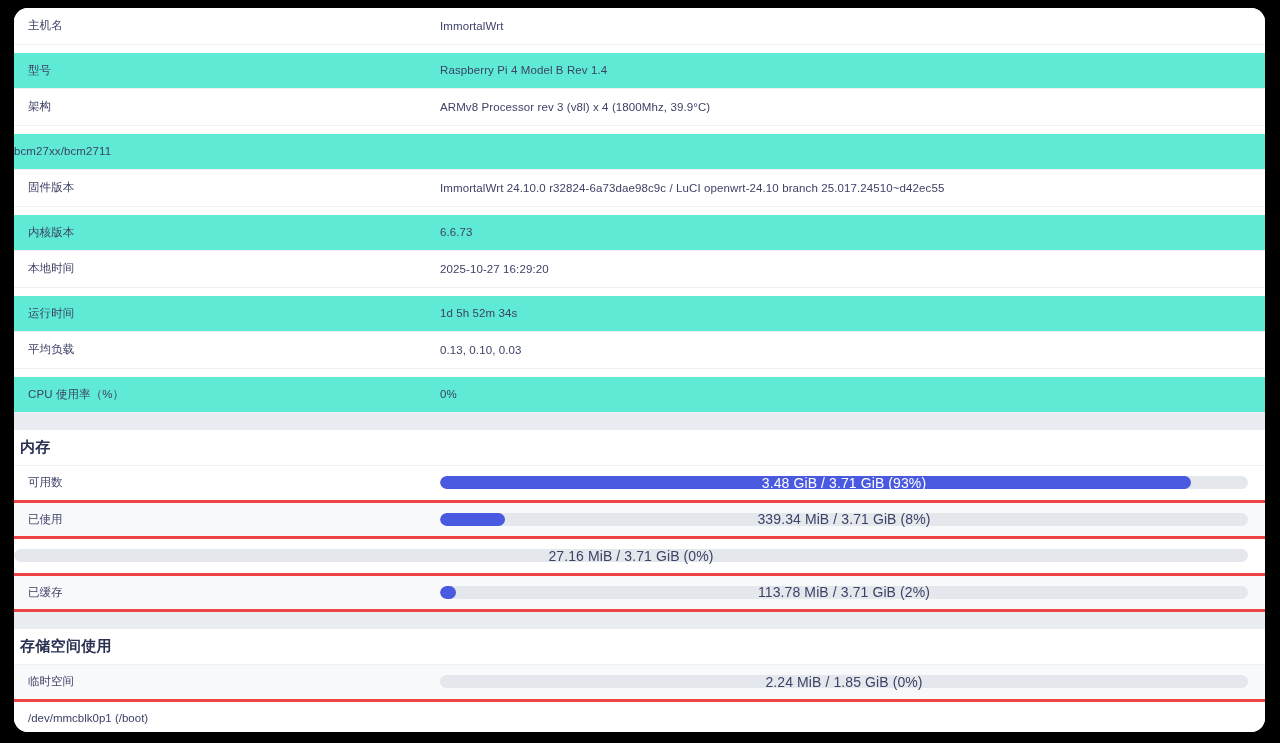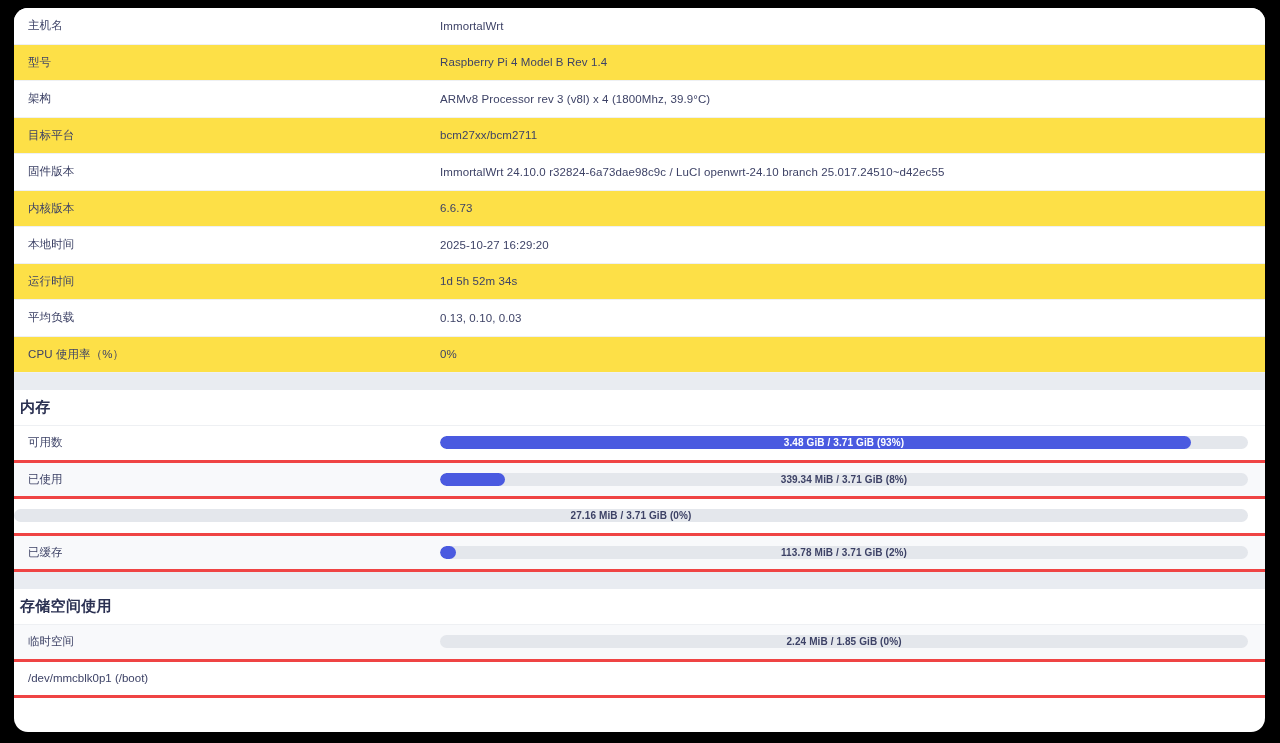--- a/index.html
+++ b/index.html
@@ -30,21 +30,21 @@
 
   .row {
     display: flex;
     align-items: center;
     width: 100%;
     height: 36.5px;
     border-bottom: 1px solid #eef0f3;
     background: #ffffff;
     padding: 0 14px 0 0;
   }
-  .row.alt { background: #fde047; }
+  .row.alt { background: #5eead4; margin-top: 8px; }
 
   .row .label {
     flex: 0 0 426px;
     padding-left: 14px;
     font-size: 11.5px;
     color: #3d4266;
     letter-spacing: 0.1px;
     white-space: nowrap;
   }
   .row .value {
@@ -112,26 +112,25 @@
     left: 0; top: 0; bottom: 0;
     background: #4a5ae0;
     border-radius: 7px;
   }
   .bar-text {
     position: absolute;
     inset: 0;
     display: flex;
     align-items: center;
     justify-content: center;
-    font-size: 10px;
+    font-size: 14px;
     color: #3d4266;
     letter-spacing: 0.1px;
     white-space: nowrap;
     z-index: 2;
-    font-weight: bold;
   }
   .bar-text.on-fill { color: #ffffff; }
 </style>
 </head>
 <body>
 
 <div id="page">
   <div class="card">
     <div class="rows">
 
@@ -141,21 +140,20 @@
       </div>
       <div class="row alt">
         <div class="label">型号</div>
         <div class="value">Raspberry Pi 4 Model B Rev 1.4</div>
       </div>
       <div class="row">
         <div class="label">架构</div>
         <div class="value">ARMv8 Processor rev 3 (v8l) x 4 (1800Mhz, 39.9°C)</div>
       </div>
       <div class="row alt">
-        <div class="label">目标平台</div>
         <div class="value">bcm27xx/bcm2711</div>
       </div>
       <div class="row">
         <div class="label">固件版本</div>
         <div class="value">ImmortalWrt 24.10.0 r32824-6a73dae98c9c / LuCI openwrt-24.10 branch 25.017.24510~d42ec55</div>
       </div>
       <div class="row alt">
         <div class="label">内核版本</div>
         <div class="value">6.6.73</div>
       </div>

